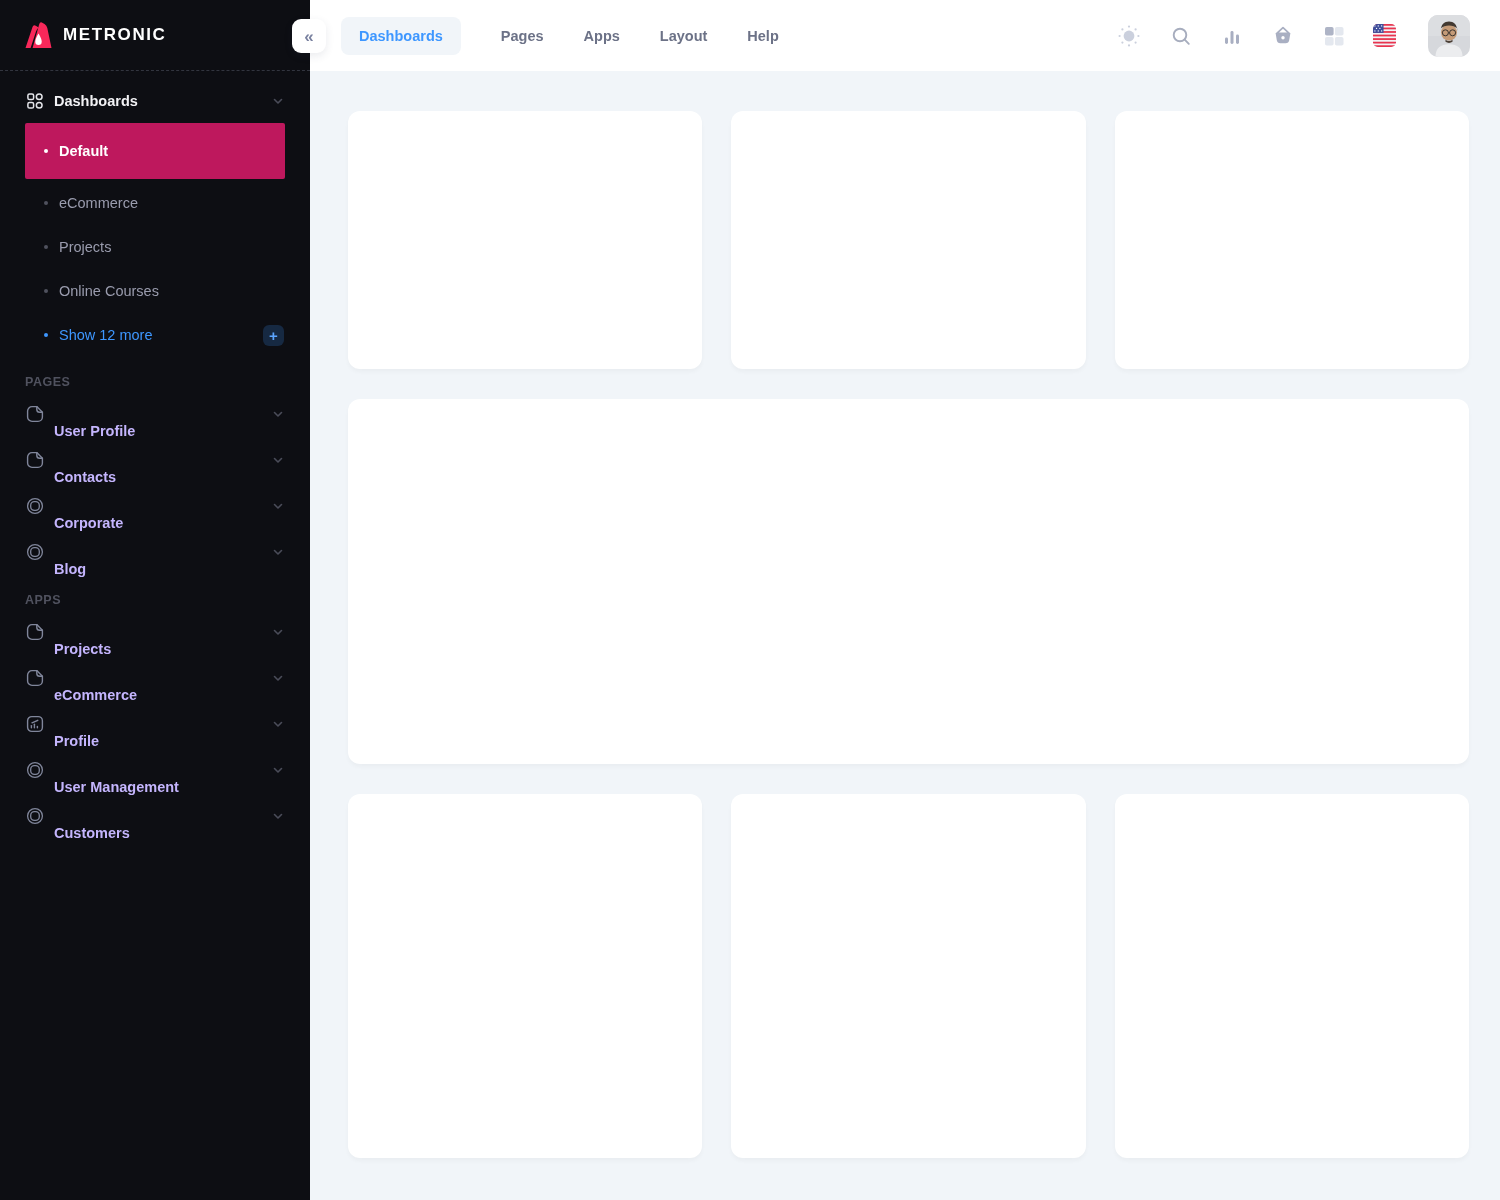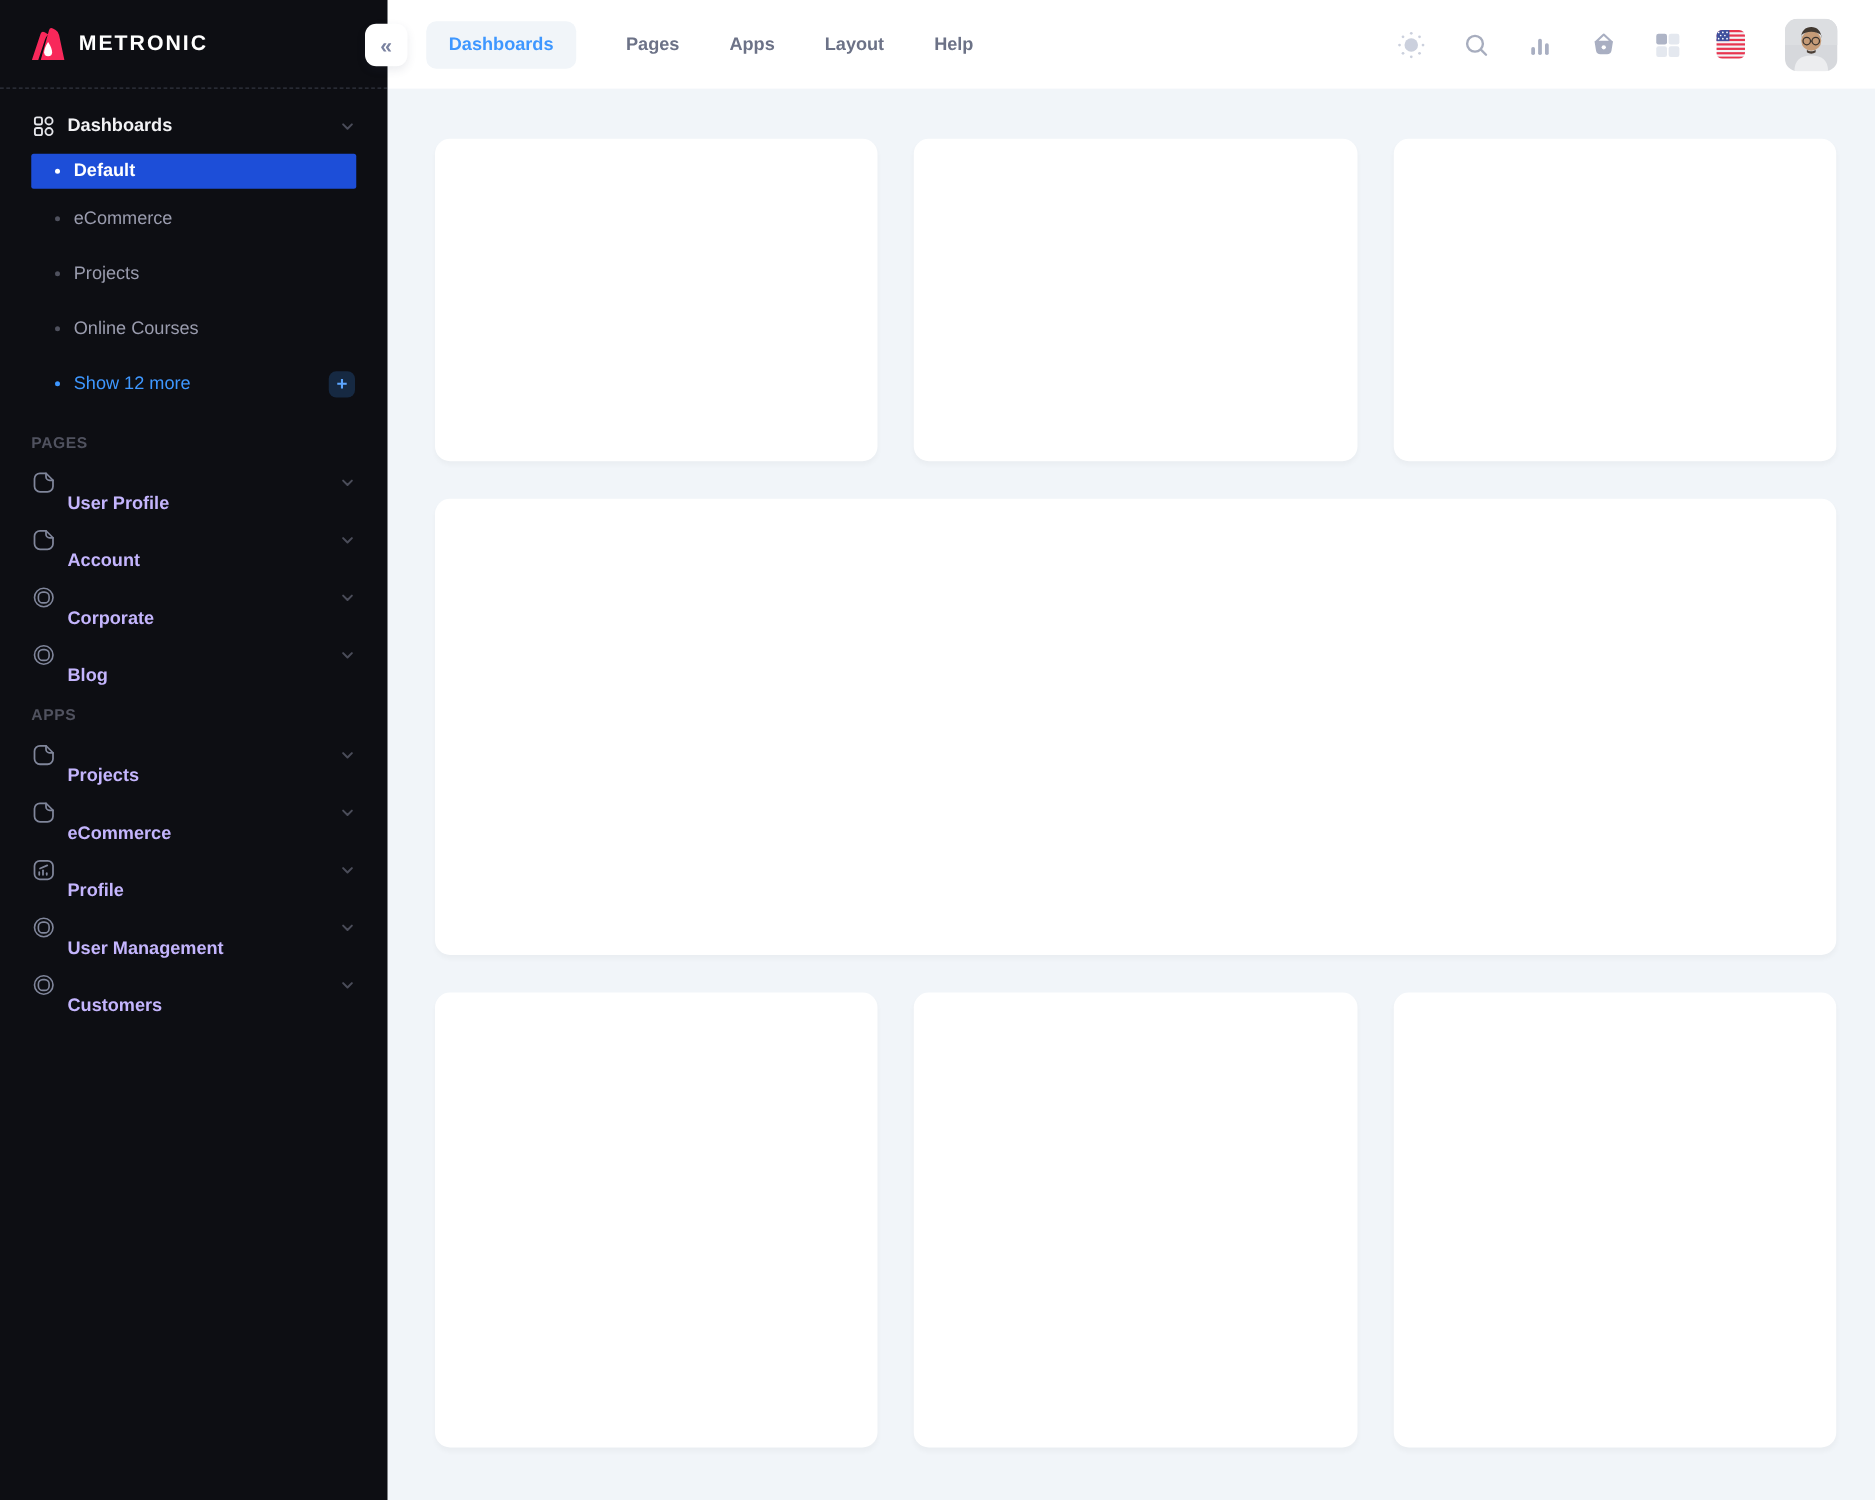--- a/index.html
+++ b/index.html
@@ -31,21 +31,21 @@
     display:flex; align-items:center; justify-content:center;
     color:#7A82A0; font-size:17px; font-weight:700; line-height:1;
   }
   .menu { padding:16px 25px 0; }
   .dash-row { display:flex; align-items:center; height:28px; margin-bottom:8px; }
   .toplabel { margin-left:9px; color:#F2F2F5; font-size:14.5px; font-weight:600; flex:1; }
   .chev { margin-left:auto; display:flex; }
 
   .submenu-item { display:flex; align-items:center; height:44px; }
   .submenu-item.active {
-    background:#1d4ed8; border-radius:2px; height:28px; margin:2px 0;
+    background:#be185d; border-radius:2px; height:56px; margin:2px 0;
   }
   .bullet {
     width:4px; height:4px; border-radius:50%; background:#4F515E; margin-left:19px; flex-shrink:0;
   }
   .submenu-item.active .bullet { background:#FFFFFF; }
   .bullet.accent { background:#3E97FF; }
   .sublabel { margin-left:11px; color:#9A9CAE; font-size:14.5px; font-weight:500; }
   .submenu-item.active .sublabel { color:#FFFFFF; font-weight:600; }
   .sublabel.accent { color:#3E97FF; }
   .plus-btn {
@@ -177,21 +177,21 @@
       </span>
     </div>
 
     <div class="nav-item">
       <span style="display:flex;">
         <svg width="20" height="20" viewBox="0 0 20 20" fill="none" stroke="#80869B" stroke-width="1.4" stroke-linecap="round" stroke-linejoin="round">
           <path d="M11.8 2.6 H7 A4.4 4.4 0 0 0 2.6 7 v6 A4.4 4.4 0 0 0 7 17.4 h6 a4.4 4.4 0 0 0 4.4-4.4 V8.2 Z"></path>
           <path d="M11.8 2.6 V5.4 a2.8 2.8 0 0 0 2.8 2.8 h2.8"></path>
         </svg>
       </span>
-      <span class="toplabel">Account</span>
+      <span class="toplabel">Contacts</span>
       <span class="chev">
         <svg width="14" height="14" viewBox="0 0 14 14" fill="none" stroke="#4A4C59" stroke-width="1.6" stroke-linecap="round" stroke-linejoin="round">
             <path d="M3.5 5.5 L7 9 L10.5 5.5"></path>
           </svg>
       </span>
     </div>
 
 
     <div class="nav-item">
       <span style="display:flex;">

